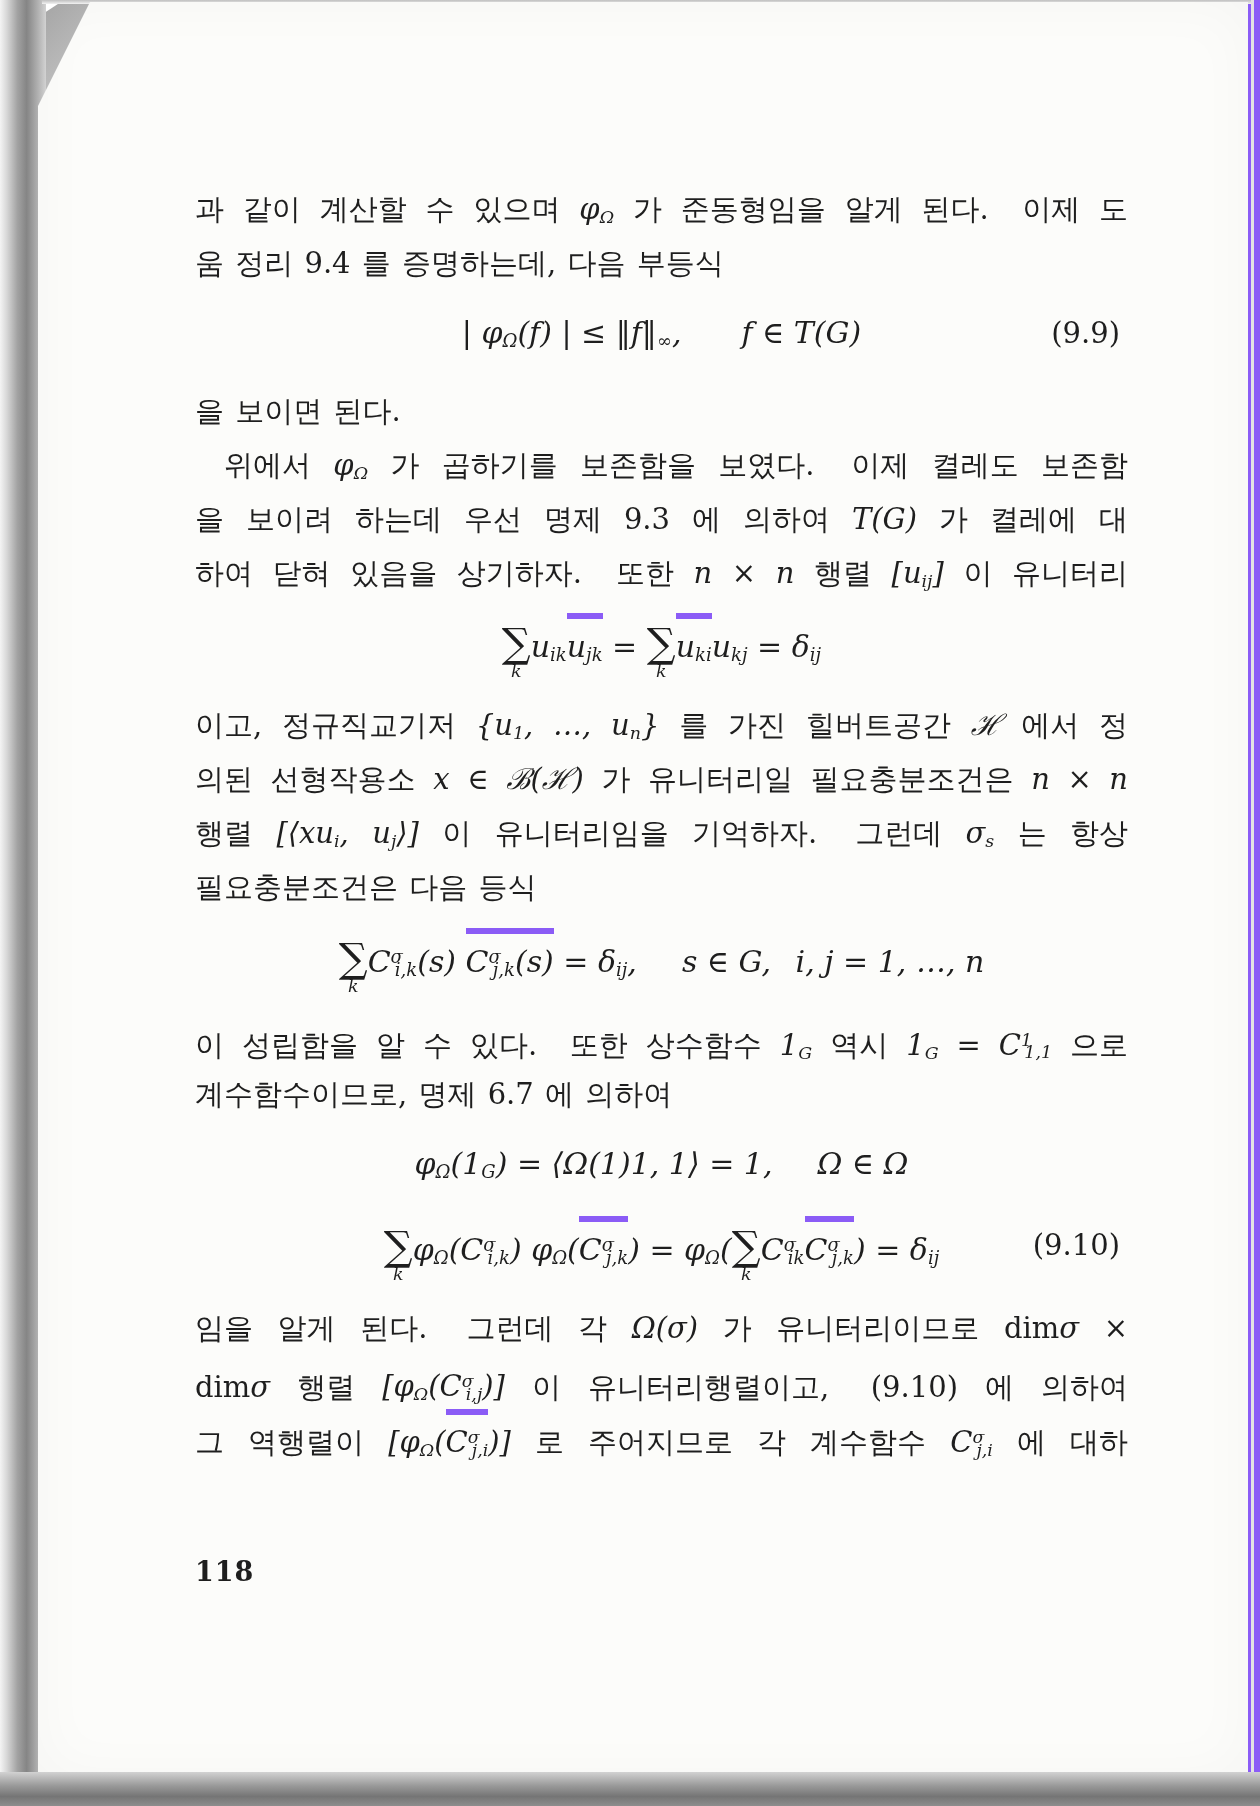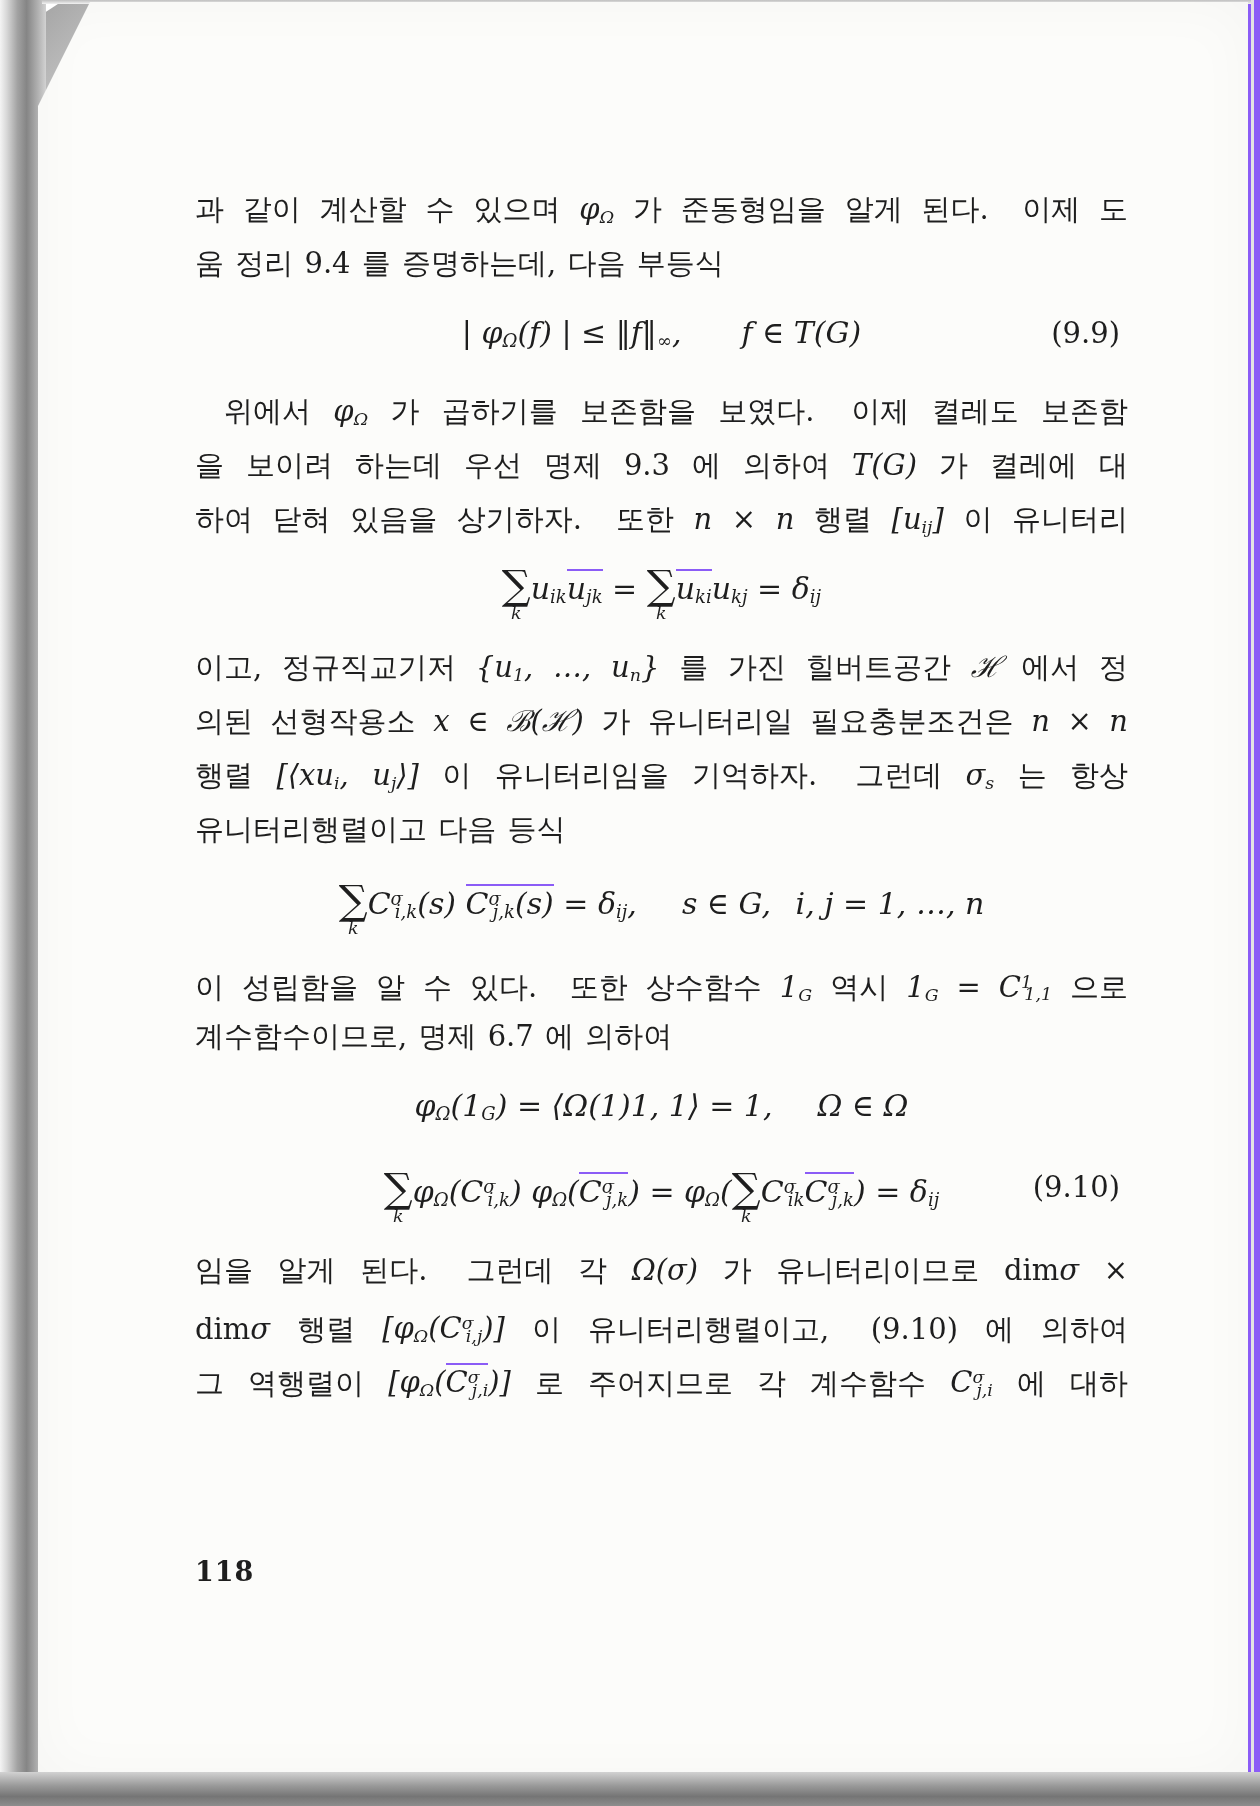--- a/index.html
+++ b/index.html
@@ -33,21 +33,21 @@
   .bline{font-size:29px;line-height:54px;height:54px;text-align:left;word-spacing:2px;}
   .bline.just{text-align:justify;text-align-last:justify;}
   .eq{position:relative;text-align:center;margin:13px 0;font-size:30px;line-height:60px;}
   .eq-num{position:absolute;right:8px;top:0;font-size:29px;line-height:60px;font-style:normal;}
 
   
   .mi{font-style:italic;font-family:"DejaVu Serif","Liberation Serif",serif;}
   .sub{font-size:0.60em;vertical-align:-0.22em;font-style:italic;}
   .sup{font-size:0.60em;vertical-align:0.50em;font-style:italic;}
   .sup + .sub{margin-left:-0.45em;}
-  .ol{display:inline-block;border-top:2px solid #8b5cf6;padding-top:2px;line-height:1.05;}
+  .ol{display:inline-block;border-top:6px solid #8b5cf6;padding-top:12px;line-height:1.05;}
   .sum{display:inline-flex;flex-direction:column;align-items:center;vertical-align:baseline;}
   .sum .sigma{font-size:1.35em;line-height:0.92;font-style:normal;}
   .sum .under{font-size:0.58em;line-height:1;margin-top:1px;}
 
   .page-number{position:absolute;left:195px;top:1556px;font-size:27px;font-weight:bold;letter-spacing:1px;}
 </style>
 </head>
 <body>
 
 <div class="scan">
@@ -56,34 +56,35 @@
   <div class="edge-left"></div>
   <div class="edge-top"></div>
   <div class="edge-right"></div>
   <div class="paper"></div>
   <div class="edge-bottom"></div>
 
   <div class="text-column">
       <div class="bline just">과 같이 계산할 수 있으며 <span class="mi">φ<span class="sub">Ω</span></span> 가 준동형임을 알게 된다.  이제 도</div>
       <div class="bline">움 정리 9.4 를 증명하는데, 다음 부등식</div>
       <div class="eq"><span class="eq-body"><span class="mi">| φ<span class="sub">Ω</span>(f) | ≤ ‖f‖<span class="sub">∞</span>,  f ∈ T(G)</span></span><span class="eq-num">(9.9)</span></div>
+      <div class="bline">을 보이면 된다.</div>
       <div class="bline just"> 위에서 <span class="mi">φ<span class="sub">Ω</span></span> 가 곱하기를 보존함을 보였다.  이제 켤레도 보존함</div>
       <div class="bline just">을 보이려 하는데 우선 명제 9.3 에 의하여 <span class="mi">T(G)</span> 가 켤레에 대</div>
       <div class="bline just">하여 닫혀 있음을 상기하자.  또한 <span class="mi">n × n</span> 행렬 <span class="mi">[u<span class="sub">ij</span>]</span> 이 유니터리</div>
       <div class="eq"><span class="eq-body"><span class="mi"><span class="sum">
               <span class="sigma">∑</span>
               <span class="under">k</span>
             </span>u<span class="sub">ik</span><span class="ol">u<span class="sub">jk</span></span> = <span class="sum">
               <span class="sigma">∑</span>
               <span class="under">k</span>
             </span><span class="ol">u<span class="sub">ki</span></span>u<span class="sub">kj</span> = δ<span class="sub">ij</span></span></span></div>
       <div class="bline just">이고, 정규직교기저 <span class="mi">{u<span class="sub">1</span>, …, u<span class="sub">n</span>}</span> 를 가진 힐버트공간 <span class="mi">ℋ</span> 에서 정</div>
       <div class="bline just">의된 선형작용소 <span class="mi">x ∈ ℬ(ℋ)</span> 가 유니터리일 필요충분조건은 <span class="mi">n × n</span></div>
       <div class="bline just">행렬 <span class="mi">[⟨xu<span class="sub">i</span>, u<span class="sub">j</span>⟩]</span> 이 유니터리임을 기억하자.  그런데 <span class="mi">σ<span class="sub">s</span></span> 는 항상</div>
-      <div class="bline">유니터리행렬이고 다음 등식</div>
+      <div class="bline">필요충분조건은 다음 등식</div>
       <div class="eq"><span class="eq-body"><span class="mi"><span class="sum">
               <span class="sigma">∑</span>
               <span class="under">k</span>
             </span>C<span class="sup">σ</span><span class="sub">i,k</span>(s) <span class="ol">C<span class="sup">σ</span><span class="sub">j,k</span>(s)</span> = δ<span class="sub">ij</span>,  s ∈ G,  i, j = 1, …, n</span></span></div>
       <div class="bline just">이 성립함을 알 수 있다.  또한 상수함수 <span class="mi">1<span class="sub">G</span></span> 역시 <span class="mi">1<span class="sub">G</span> = C<span class="sup">1</span><span class="sub">1,1</span></span> 으로</div>
       <div class="bline">계수함수이므로, 명제 6.7 에 의하여</div>
       <div class="eq"><span class="eq-body"><span class="mi">φ<span class="sub">Ω</span>(1<span class="sub">G</span>) = ⟨Ω(1)1, 1⟩ = 1,  Ω ∈ Ω</span></span></div>
       <div class="eq"><span class="eq-body"><span class="mi"><span class="sum">
               <span class="sigma">∑</span>
               <span class="under">k</span>

